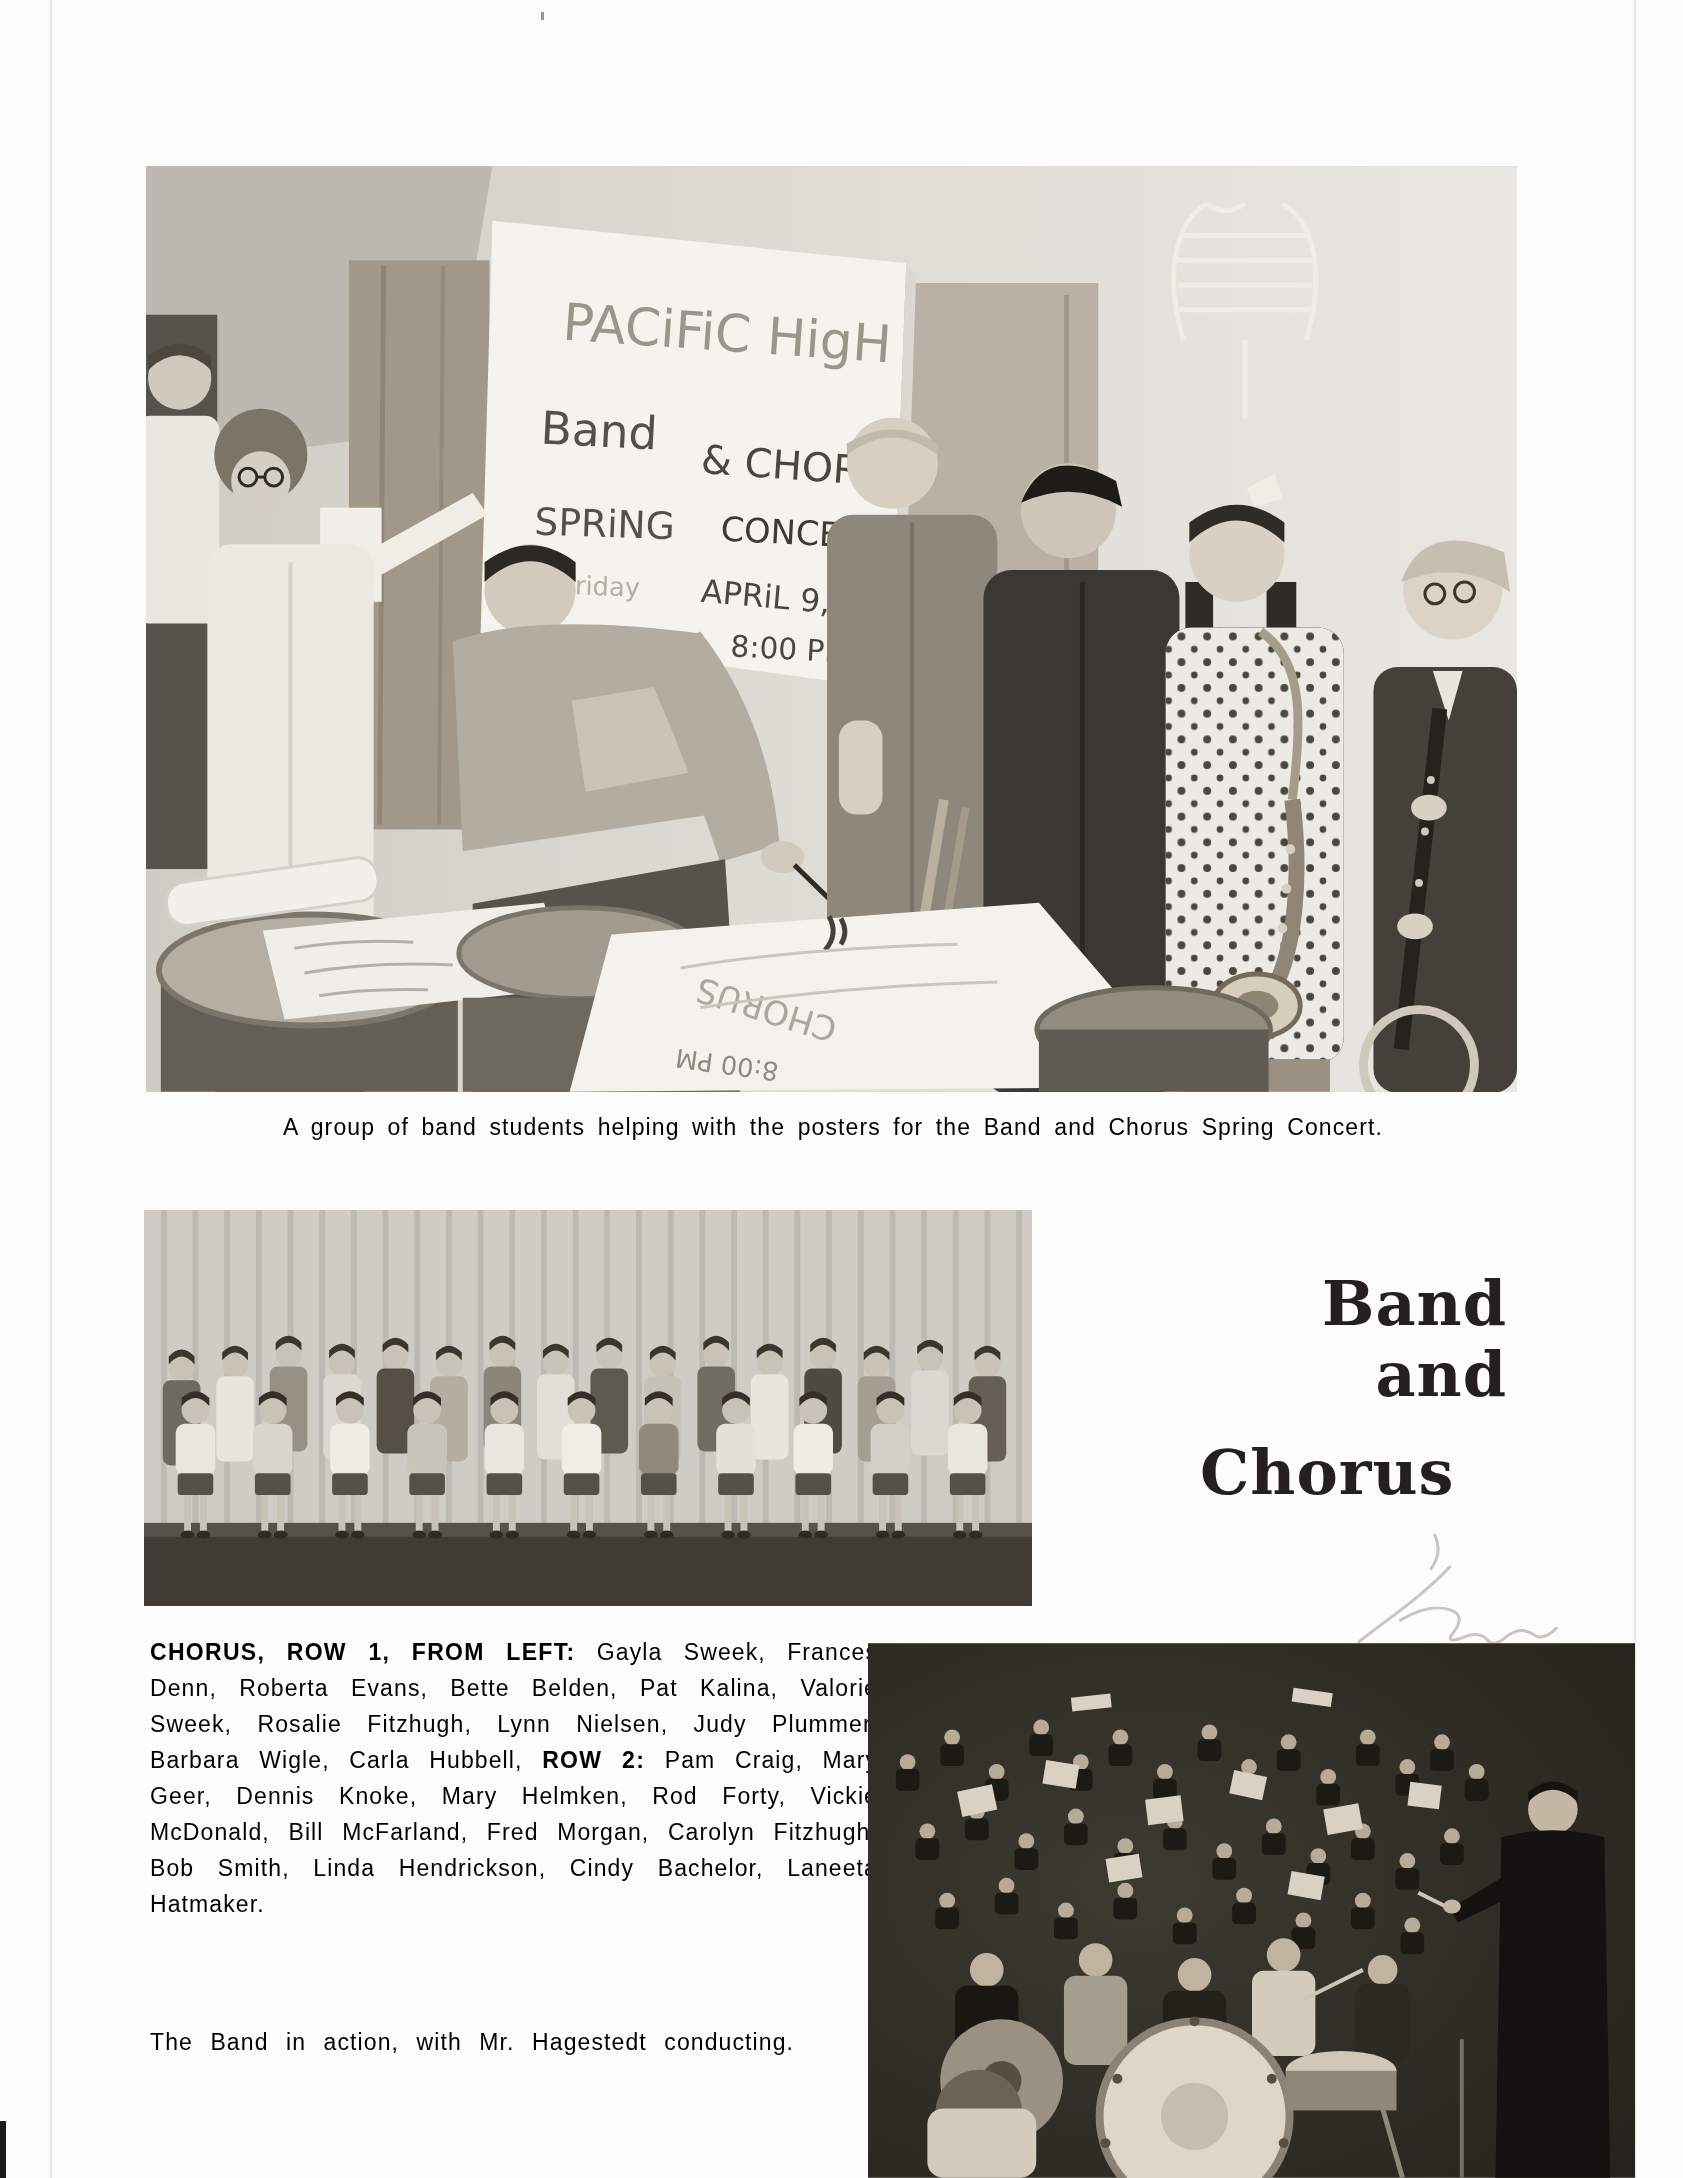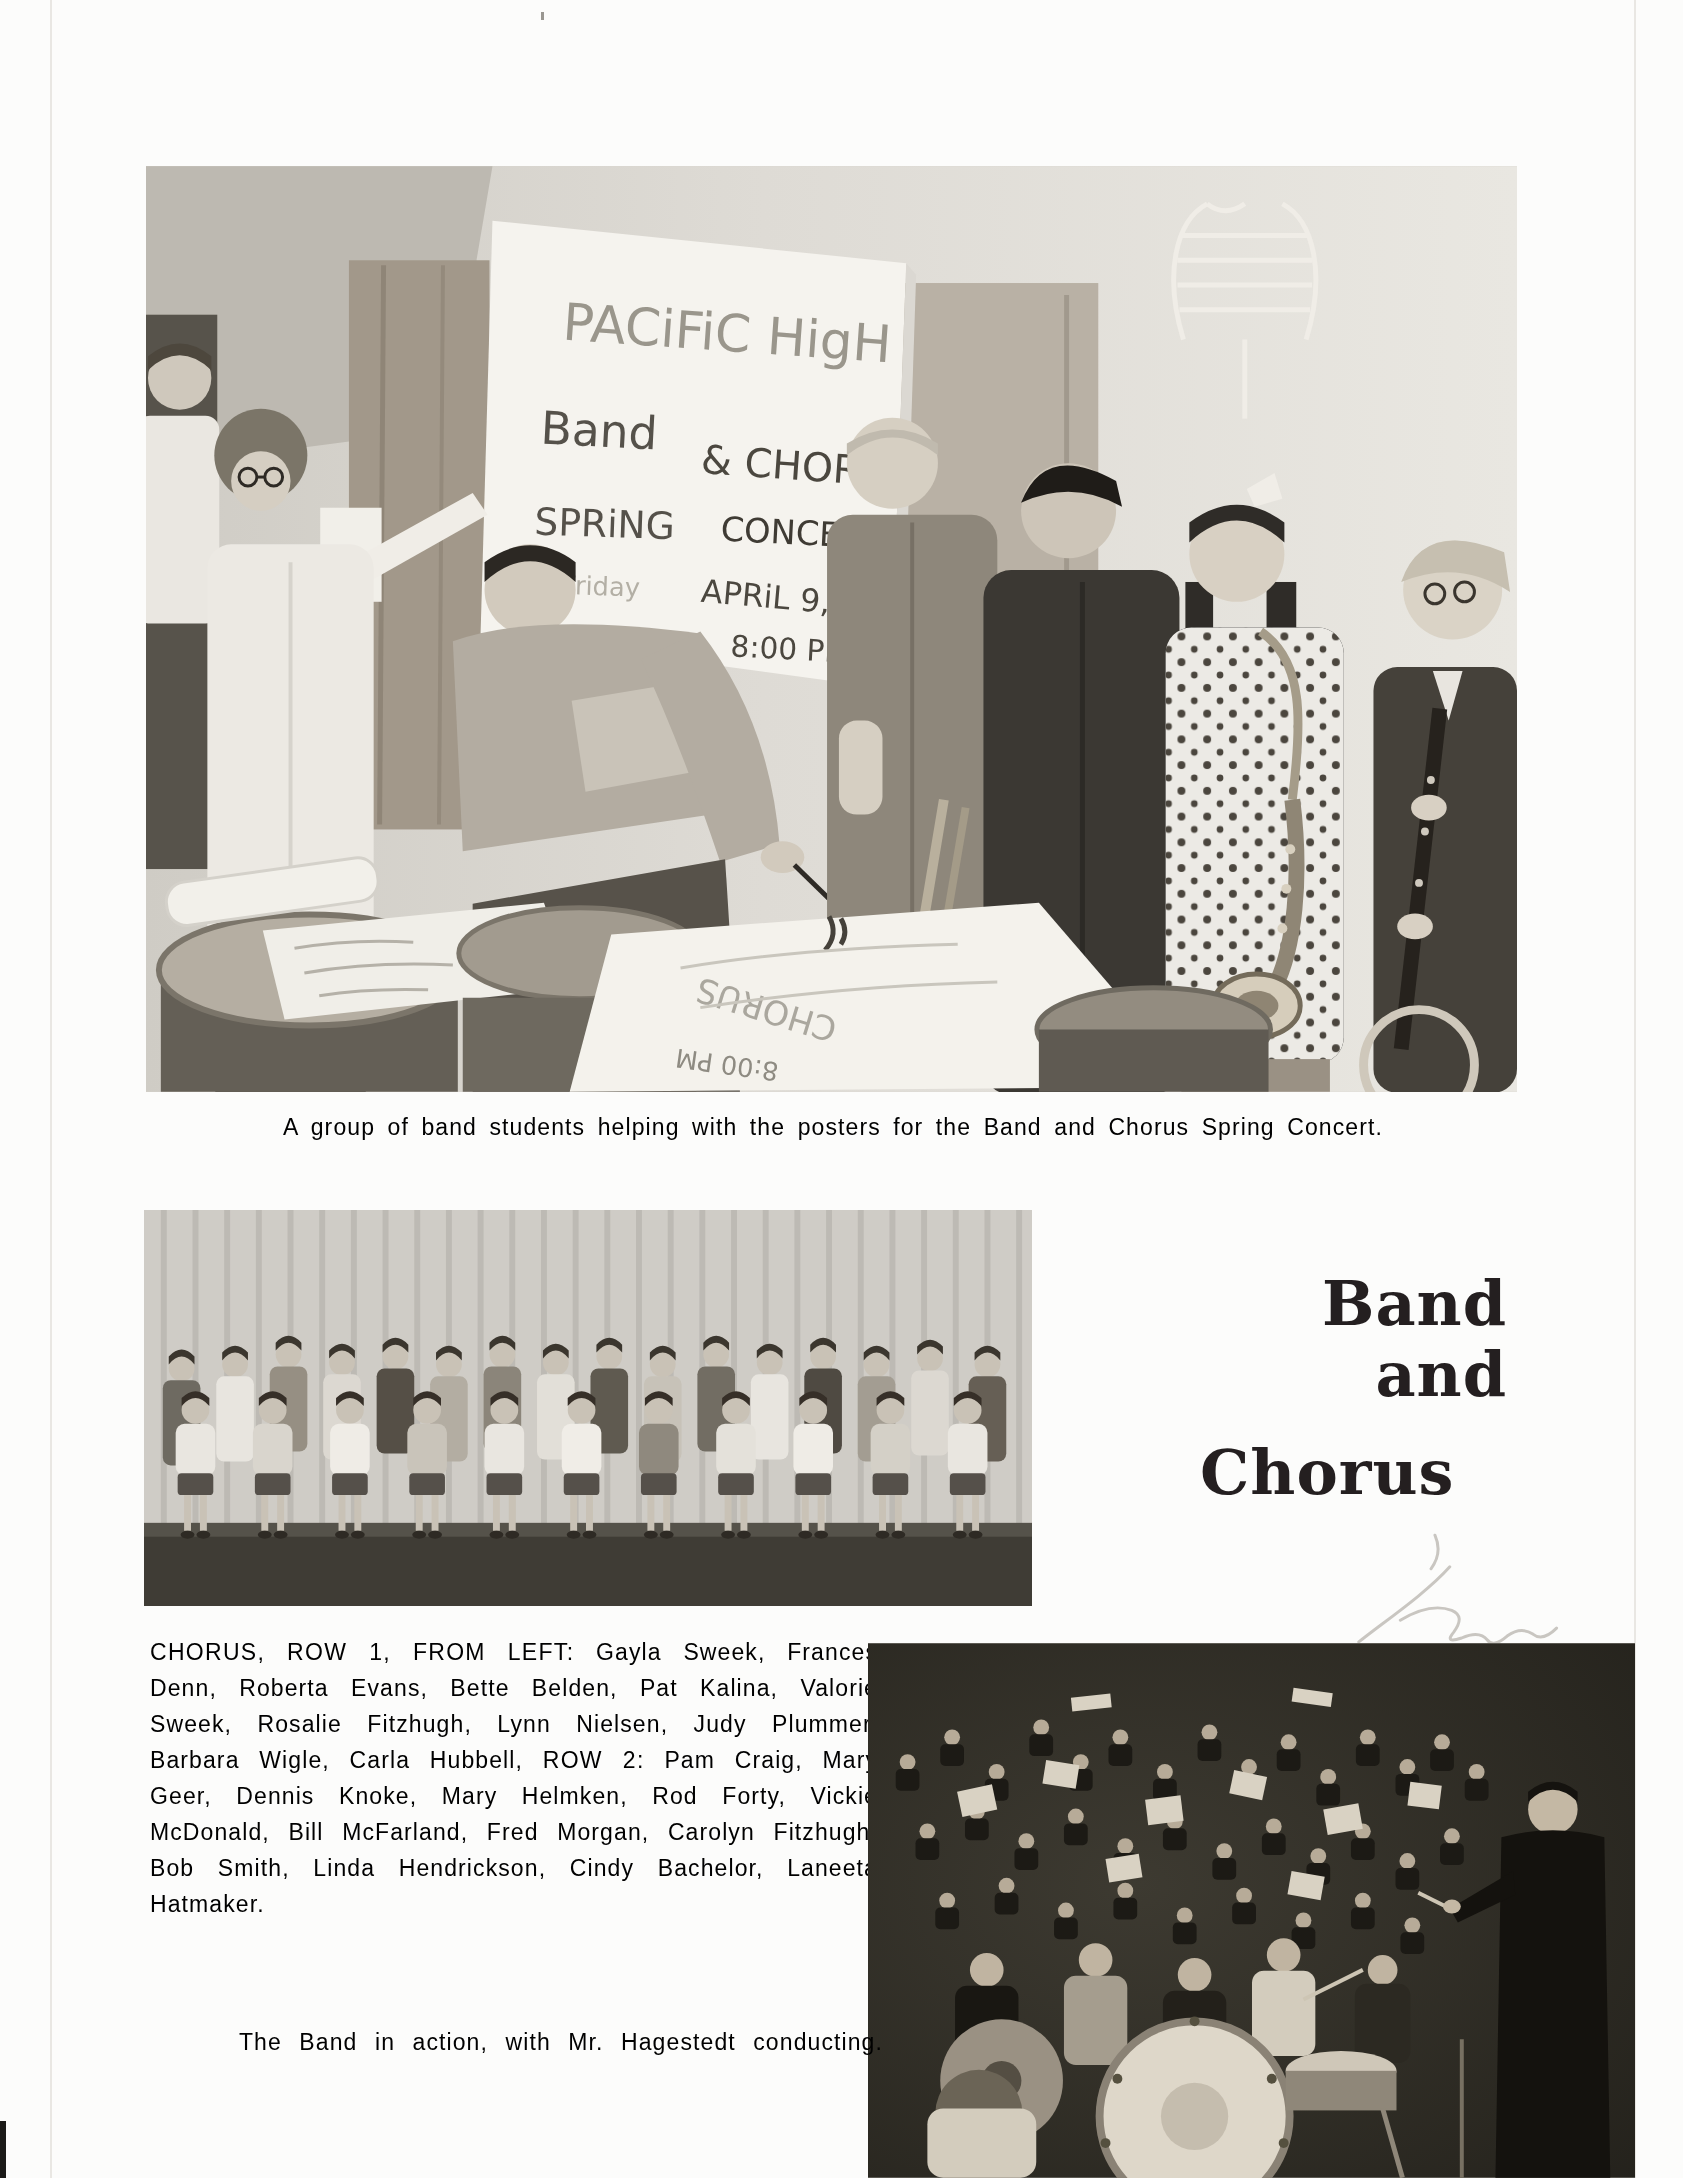--- a/index.html
+++ b/index.html
@@ -5,22 +5,22 @@
   html,body{margin:0;padding:0;background:#ffffff;}
   .page{position:relative;width:1683px;height:2178px;background:#fcfcfb;overflow:hidden;
         font-family:"Liberation Sans",sans-serif;color:#2f2b29;}
   .scan-edge{position:absolute;top:0;bottom:0;width:2px;background:#e9e7e3;}
   .scan-corner{position:absolute;left:0;width:6px;height:57px;background:#1b1a18;bottom:0;}
   .photo{position:absolute;overflow:hidden;background:#d8d5cf;}
   .photo svg{display:block;}
   .caption{font-size:23px;line-height:36px;letter-spacing:1.1px;word-spacing:5px;color:#000000;}
   .caption-center{position:absolute;left:149px;width:1368px;top:1109px;text-align:center;}
   .chorus-caption{position:absolute;left:150px;top:1634px;width:728px;text-align:justify;}
-  .chorus-caption b{font-weight:400;letter-spacing:1.3px;}
-  .band-caption{position:absolute;left:150px;top:2024px;width:733px;word-spacing:10px;text-align:right;}
+  .chorus-caption b{font-weight:700;letter-spacing:1.3px;}
+  .band-caption{position:absolute;left:150px;top:2024px;width:733px;word-spacing:10px;}
   .title-line{position:absolute;font-family:"DejaVu Serif",serif;font-weight:700;
               font-size:62px;color:#241f20;letter-spacing:1px;white-space:nowrap;}
   .t-band{right:176px;top:1267px;}
   .t-and{right:176px;top:1338px;margin-left:33px;}
   .t-chorus{left:1200px;top:1436px;}
   .speck{position:absolute;width:3px;height:8px;background:#9a9791;left:541px;top:12px;}
 </style>
 </head>
 <body>
 

